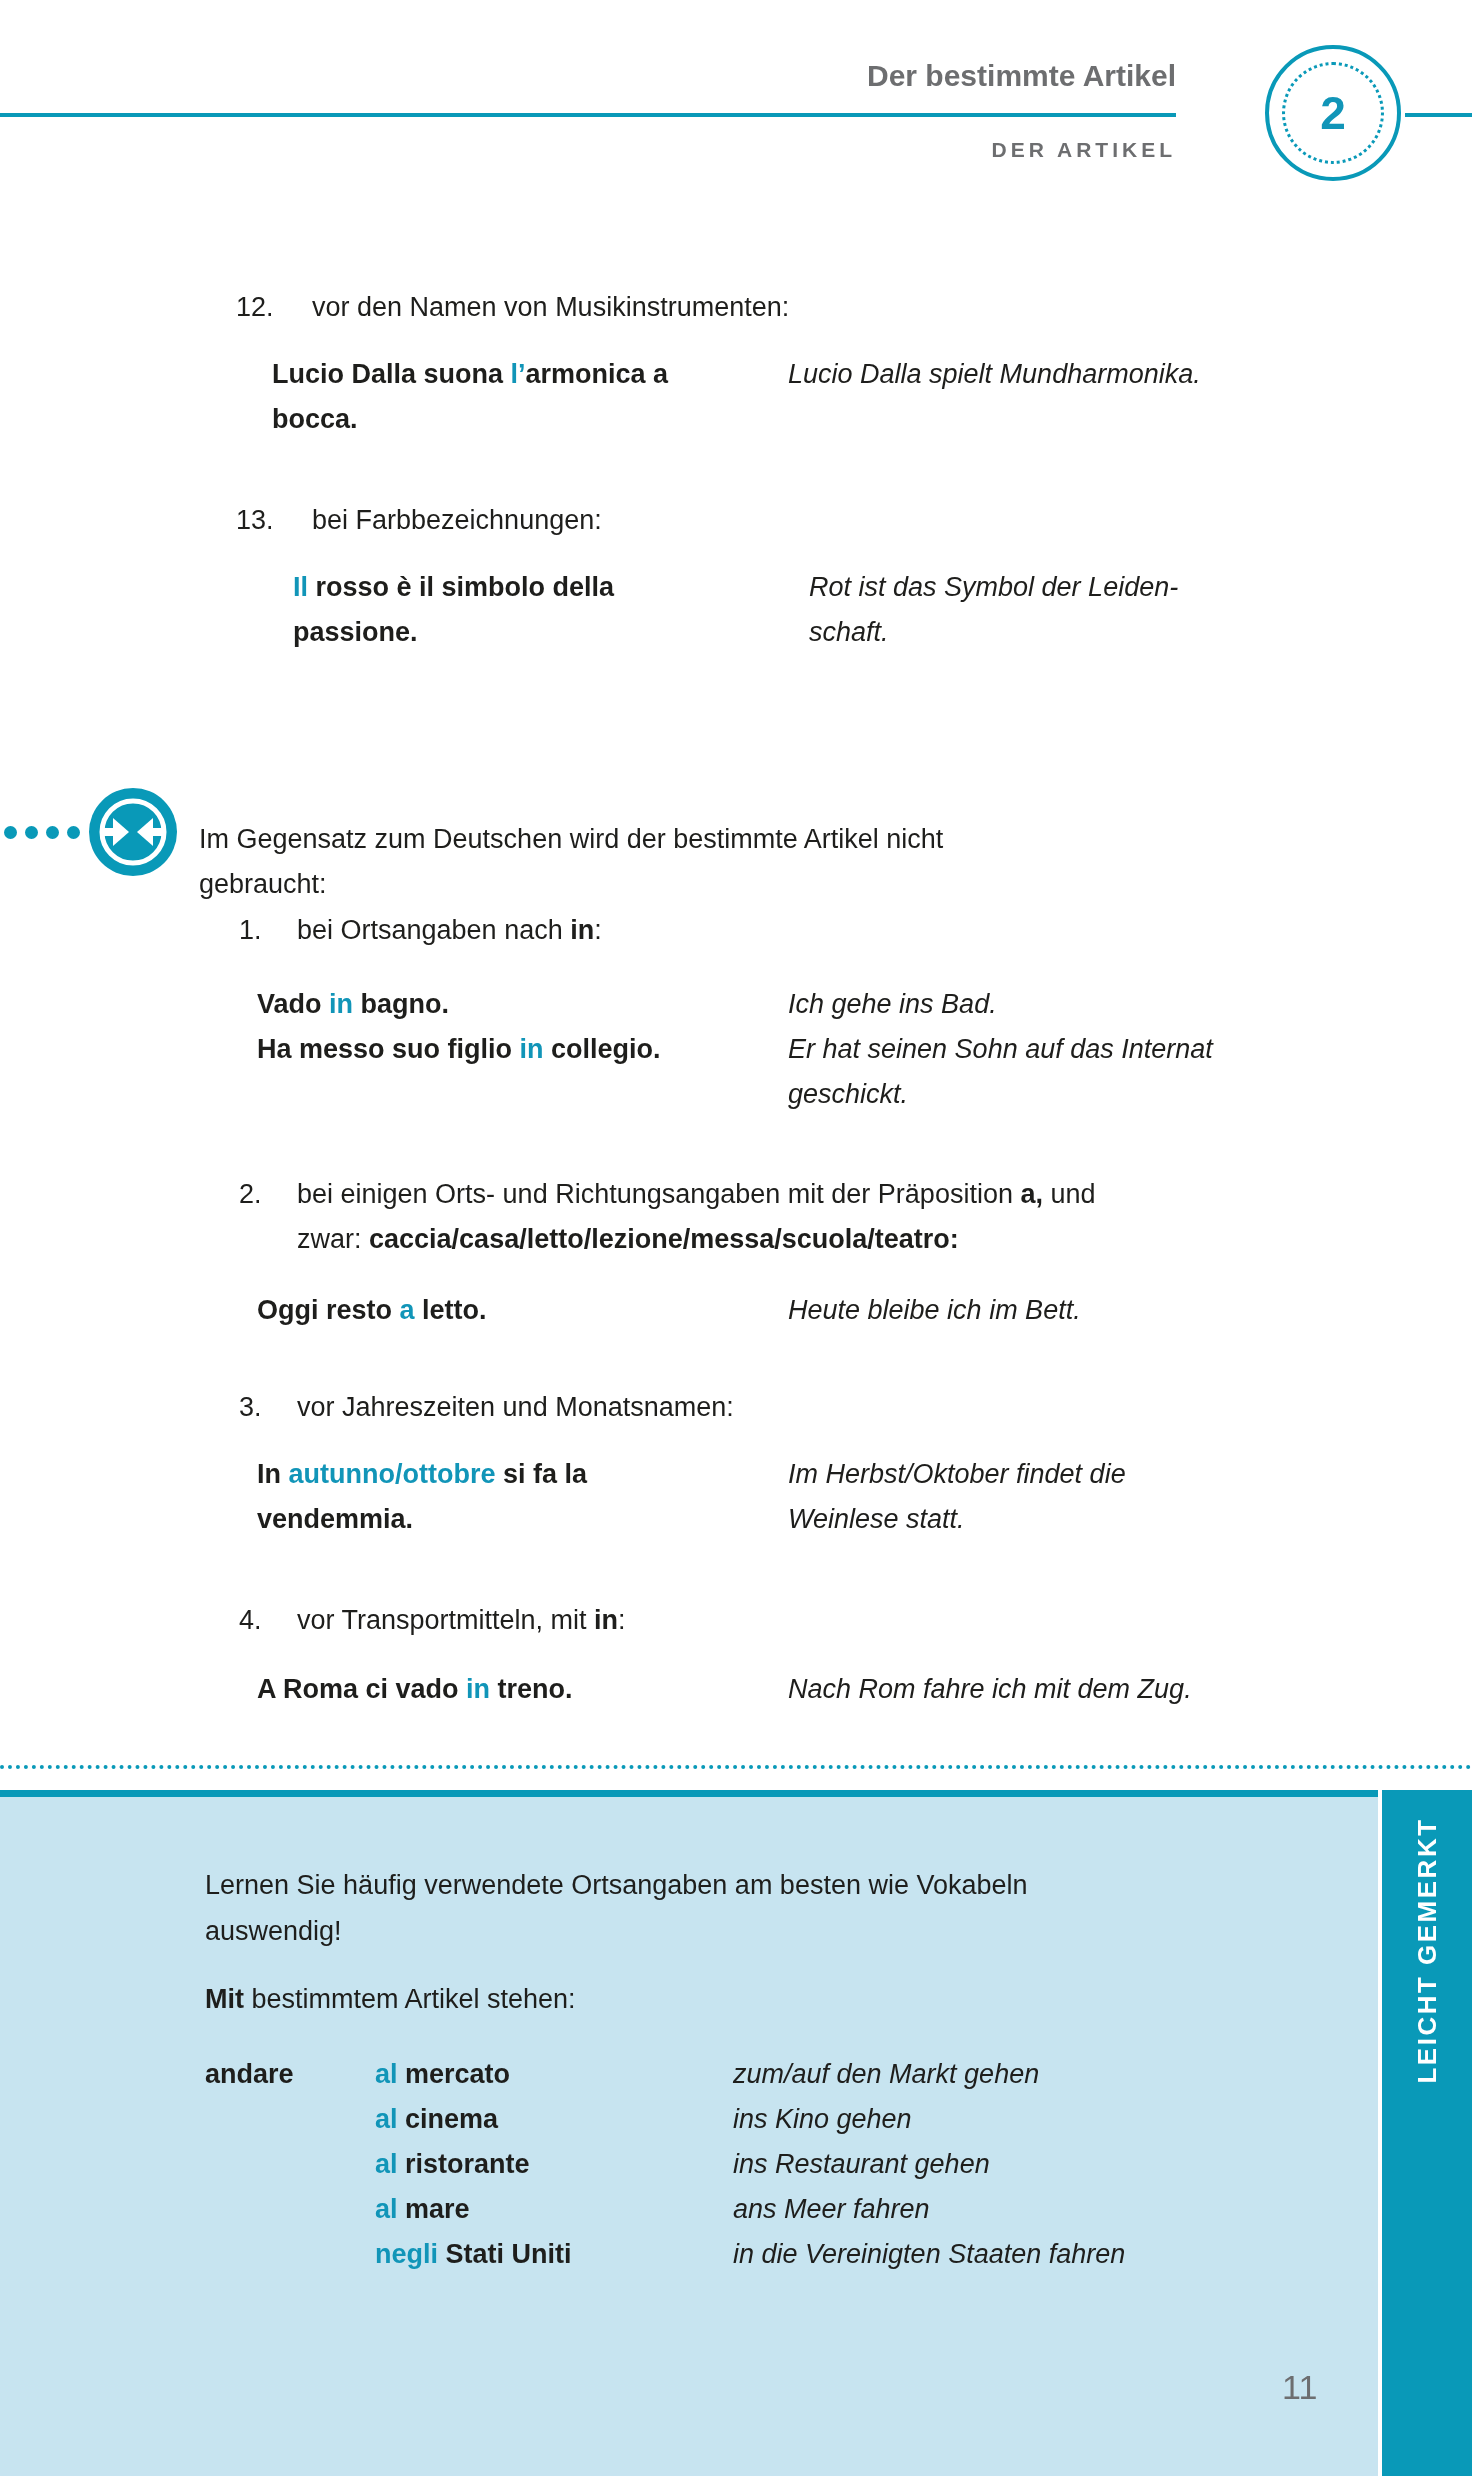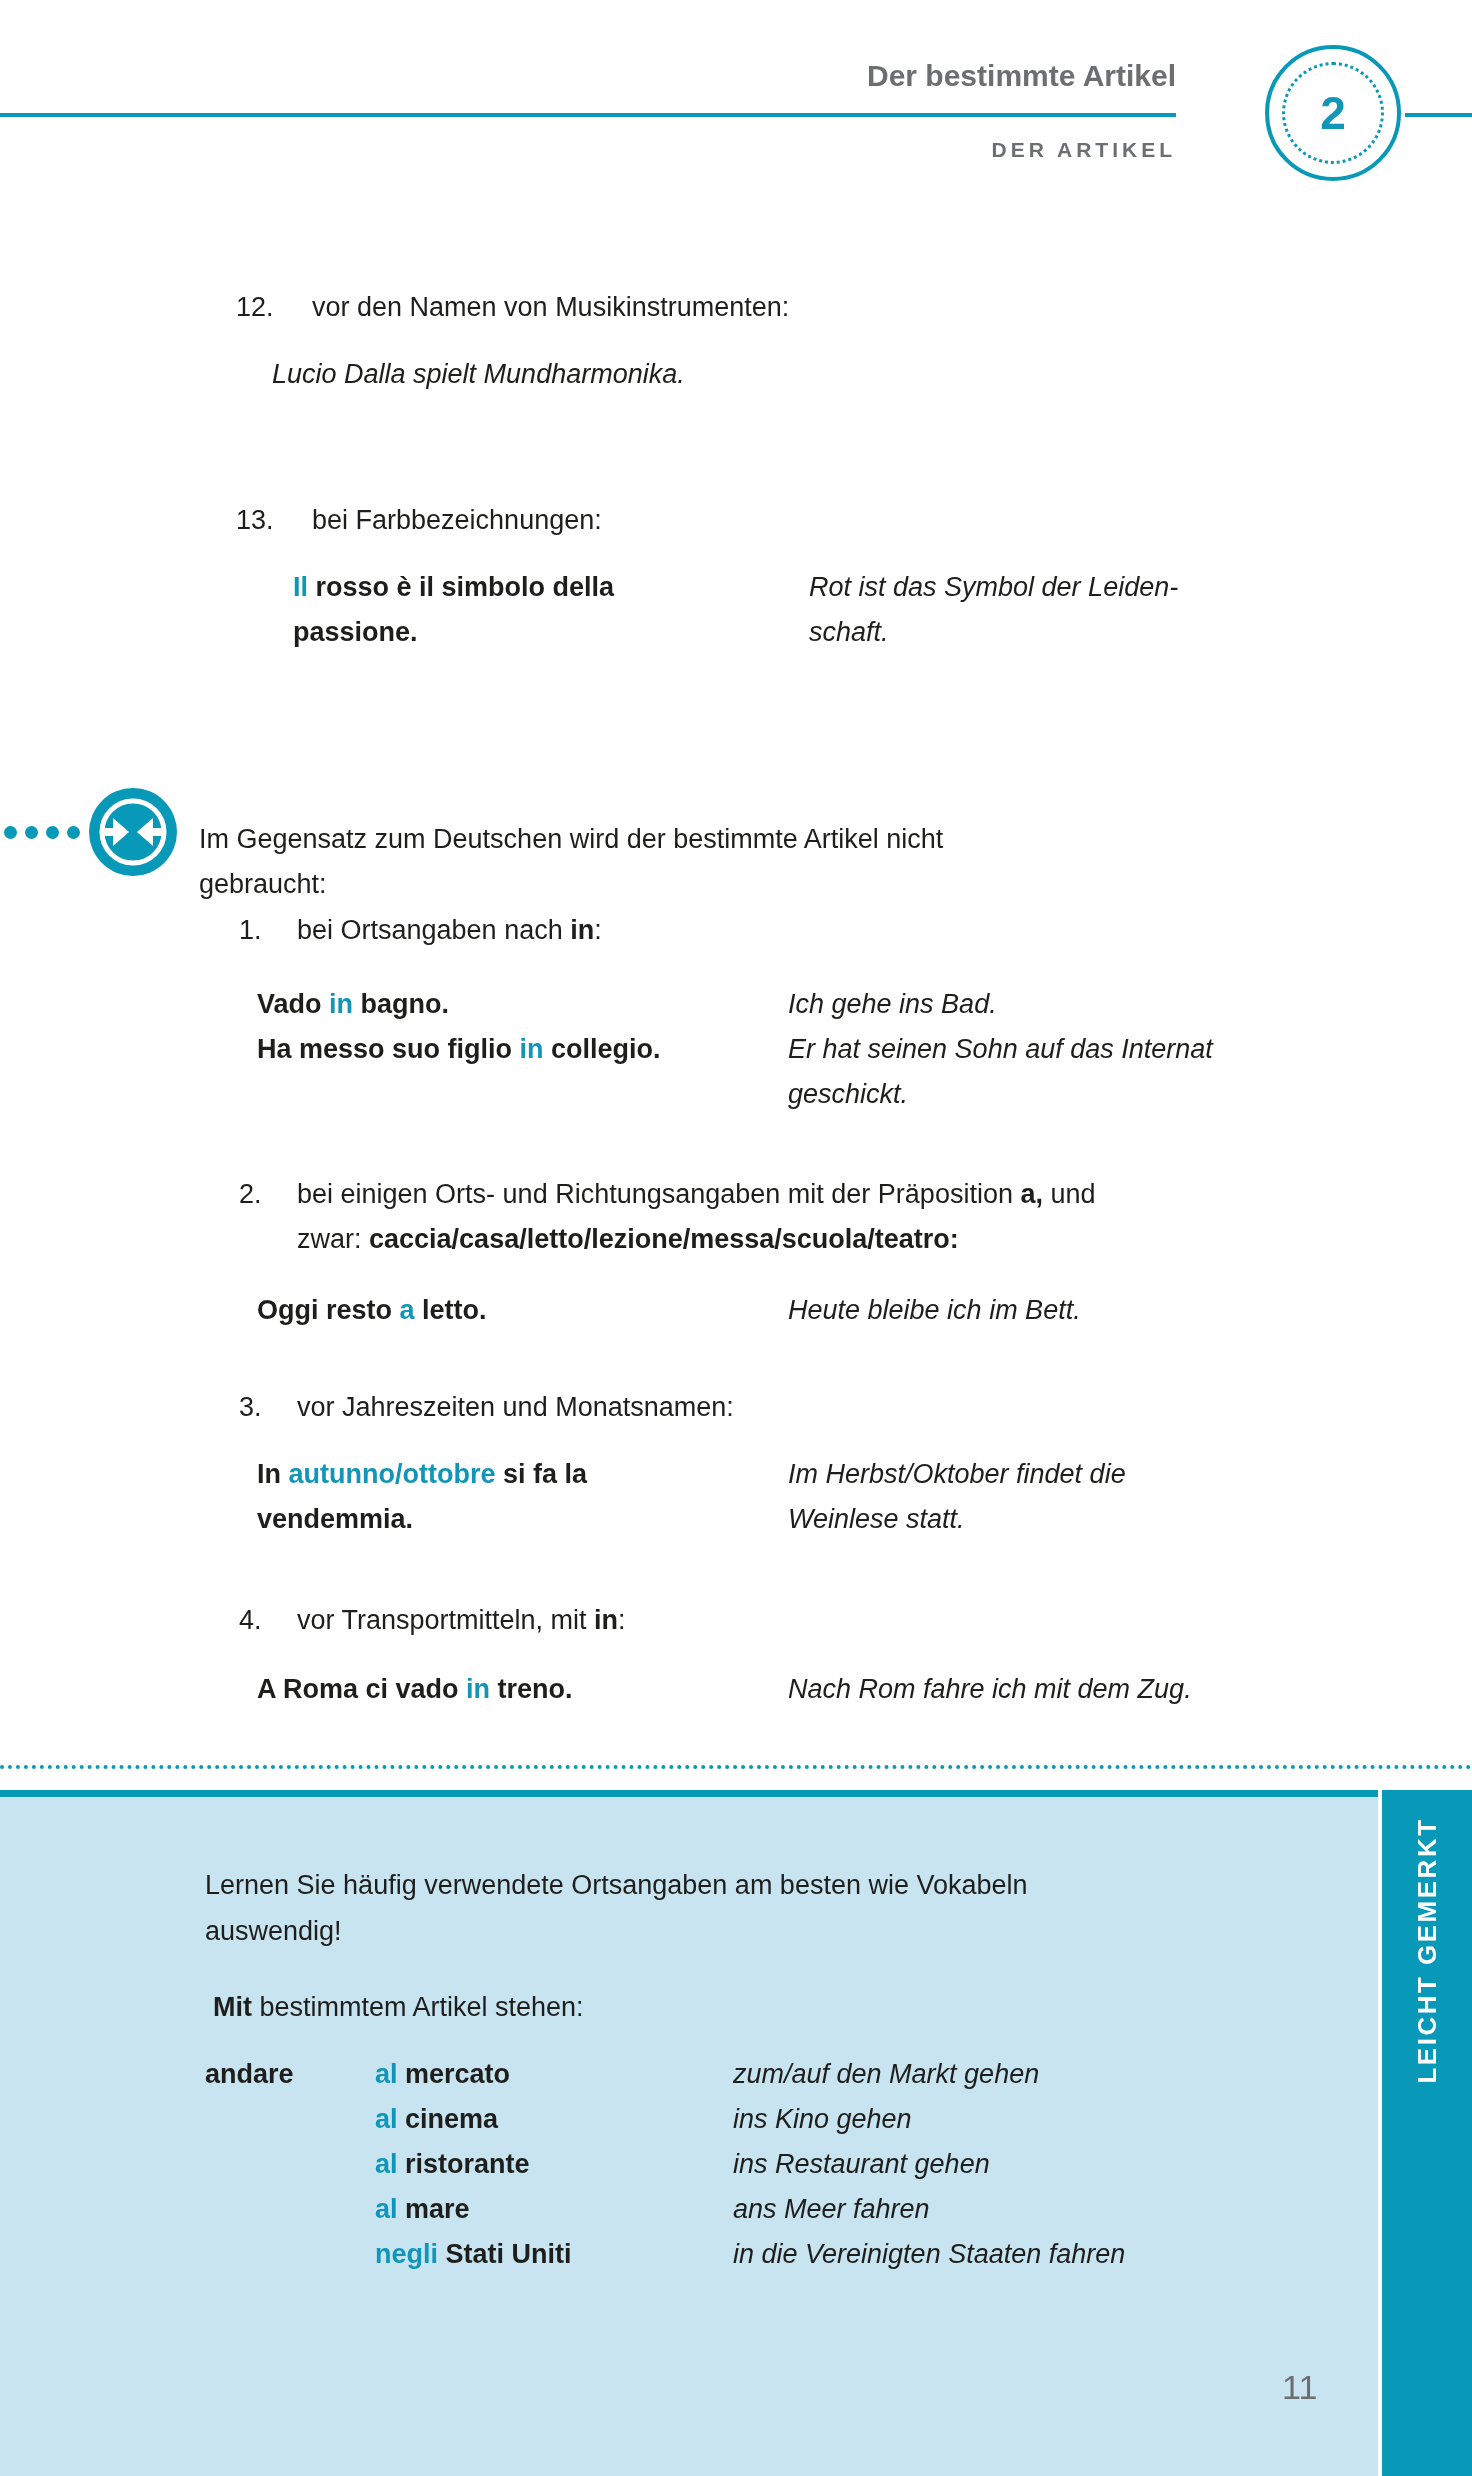--- a/index.html
+++ b/index.html
@@ -52,21 +52,21 @@
   
   .note-icon{position:absolute;left:4px;top:787px;display:flex;align-items:center;gap:8px;}
   .note-icon .dot{width:13px;height:13px;border-radius:50%;background:var(--bar);}
 
   
   .divider-dotted{position:absolute;left:0;top:1765px;width:1472px;height:0;
                   border-top:4px dotted var(--bar);}
   .tip-bar{position:absolute;left:0;top:1790px;width:1378px;height:7px;background:var(--bar);}
   .tip-box{position:absolute;left:0;top:1797px;width:1378px;height:679px;background:var(--box_bg);}
   .tip-text{position:absolute;left:205px;top:1862px;line-height:46px;margin:0;}
-  .lead-in{position:absolute;left:205px;top:1977px;line-height:45px;margin:8px;}
+  .lead-in{position:absolute;left:205px;top:1977px;line-height:45px;margin:0;}
   .vocab{position:absolute;left:205px;top:2052px;line-height:45px;}
   .vocab-row{display:flex;}
   .vocab-row .verb{width:170px;flex:none;font-weight:700;}
   .vocab-row .vit{width:358px;flex:none;font-weight:700;}
   .vocab-row .vde{font-style:italic;}
   .page-num{position:absolute;left:1282px;top:2368px;font-size:34px;color:var(--heading_gray);}
 
   .side-tab{position:absolute;left:1382px;top:1790px;width:90px;height:686px;background:var(--bar);}
   .side-label-wrap{position:absolute;left:0;top:0;width:90px;height:320px;
                    display:flex;align-items:center;justify-content:center;}
@@ -85,20 +85,21 @@
   <div class="chapter-badge">
     <div class="chapter-badge-dots"></div>
     <div class="chapter-num">2</div>
   </div>
 
   <div class="item sec-a item-12">
     <span class="num">12.</span>
     <span class="rule"><span>vor den Namen von Musikinstrumenten:</span></span>
   </div>
   <div class="example ex-a ex-12">
+    <div class="it"><span>Lucio Dalla suona </span><span class="accent bold">l’</span><span>armonica a</span><br><span>bocca.</span></div>
     <div class="de"><span>Lucio Dalla spielt Mundharmonika.</span></div>
   </div>
 
   <div class="item sec-a item-13">
     <span class="num">13.</span>
     <span class="rule"><span>bei Farbbezeichnungen:</span></span>
   </div>
   <div class="example ex-a ex-13">
     <div class="it"><span class="accent bold">Il</span><span> rosso è il simbolo della</span><br><span>passione.</span></div>
     <div class="de"><span>Rot ist das Symbol der Leiden-</span><br><span>schaft.</span></div>

